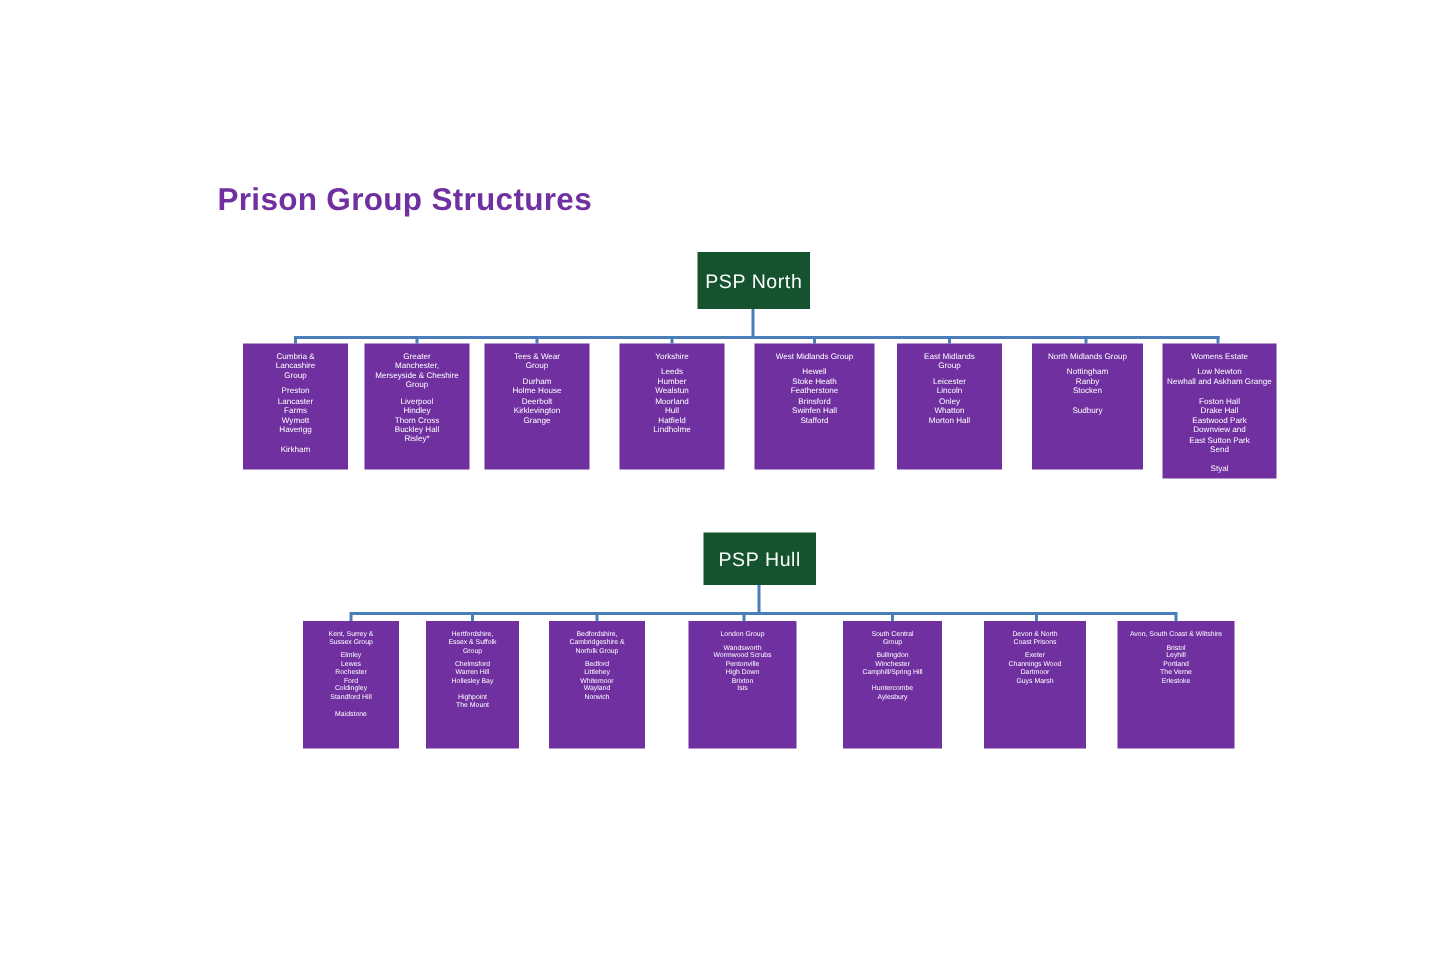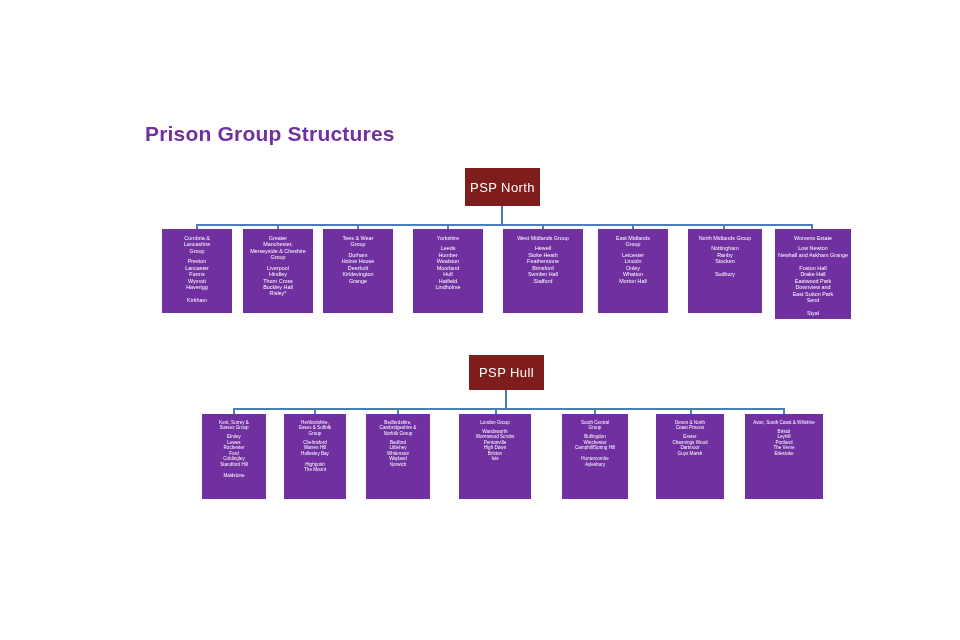--- a/index.html
+++ b/index.html
@@ -38,21 +38,21 @@
   .conn {
     position: absolute;
     background: #4a7ebb;
   }
   .conn-v { width: 2px; }
   .conn-h { height: 2px; }
 
   
   .root-box {
     position: absolute;
-    background: #7f1d1d;
+    background: #14532d;
     color: #ffffff;
     display: flex;
     align-items: center;
     justify-content: center;
     font-size: 13px;
     letter-spacing: 0.4px;
   }
 
   .group-box {
     position: absolute;

